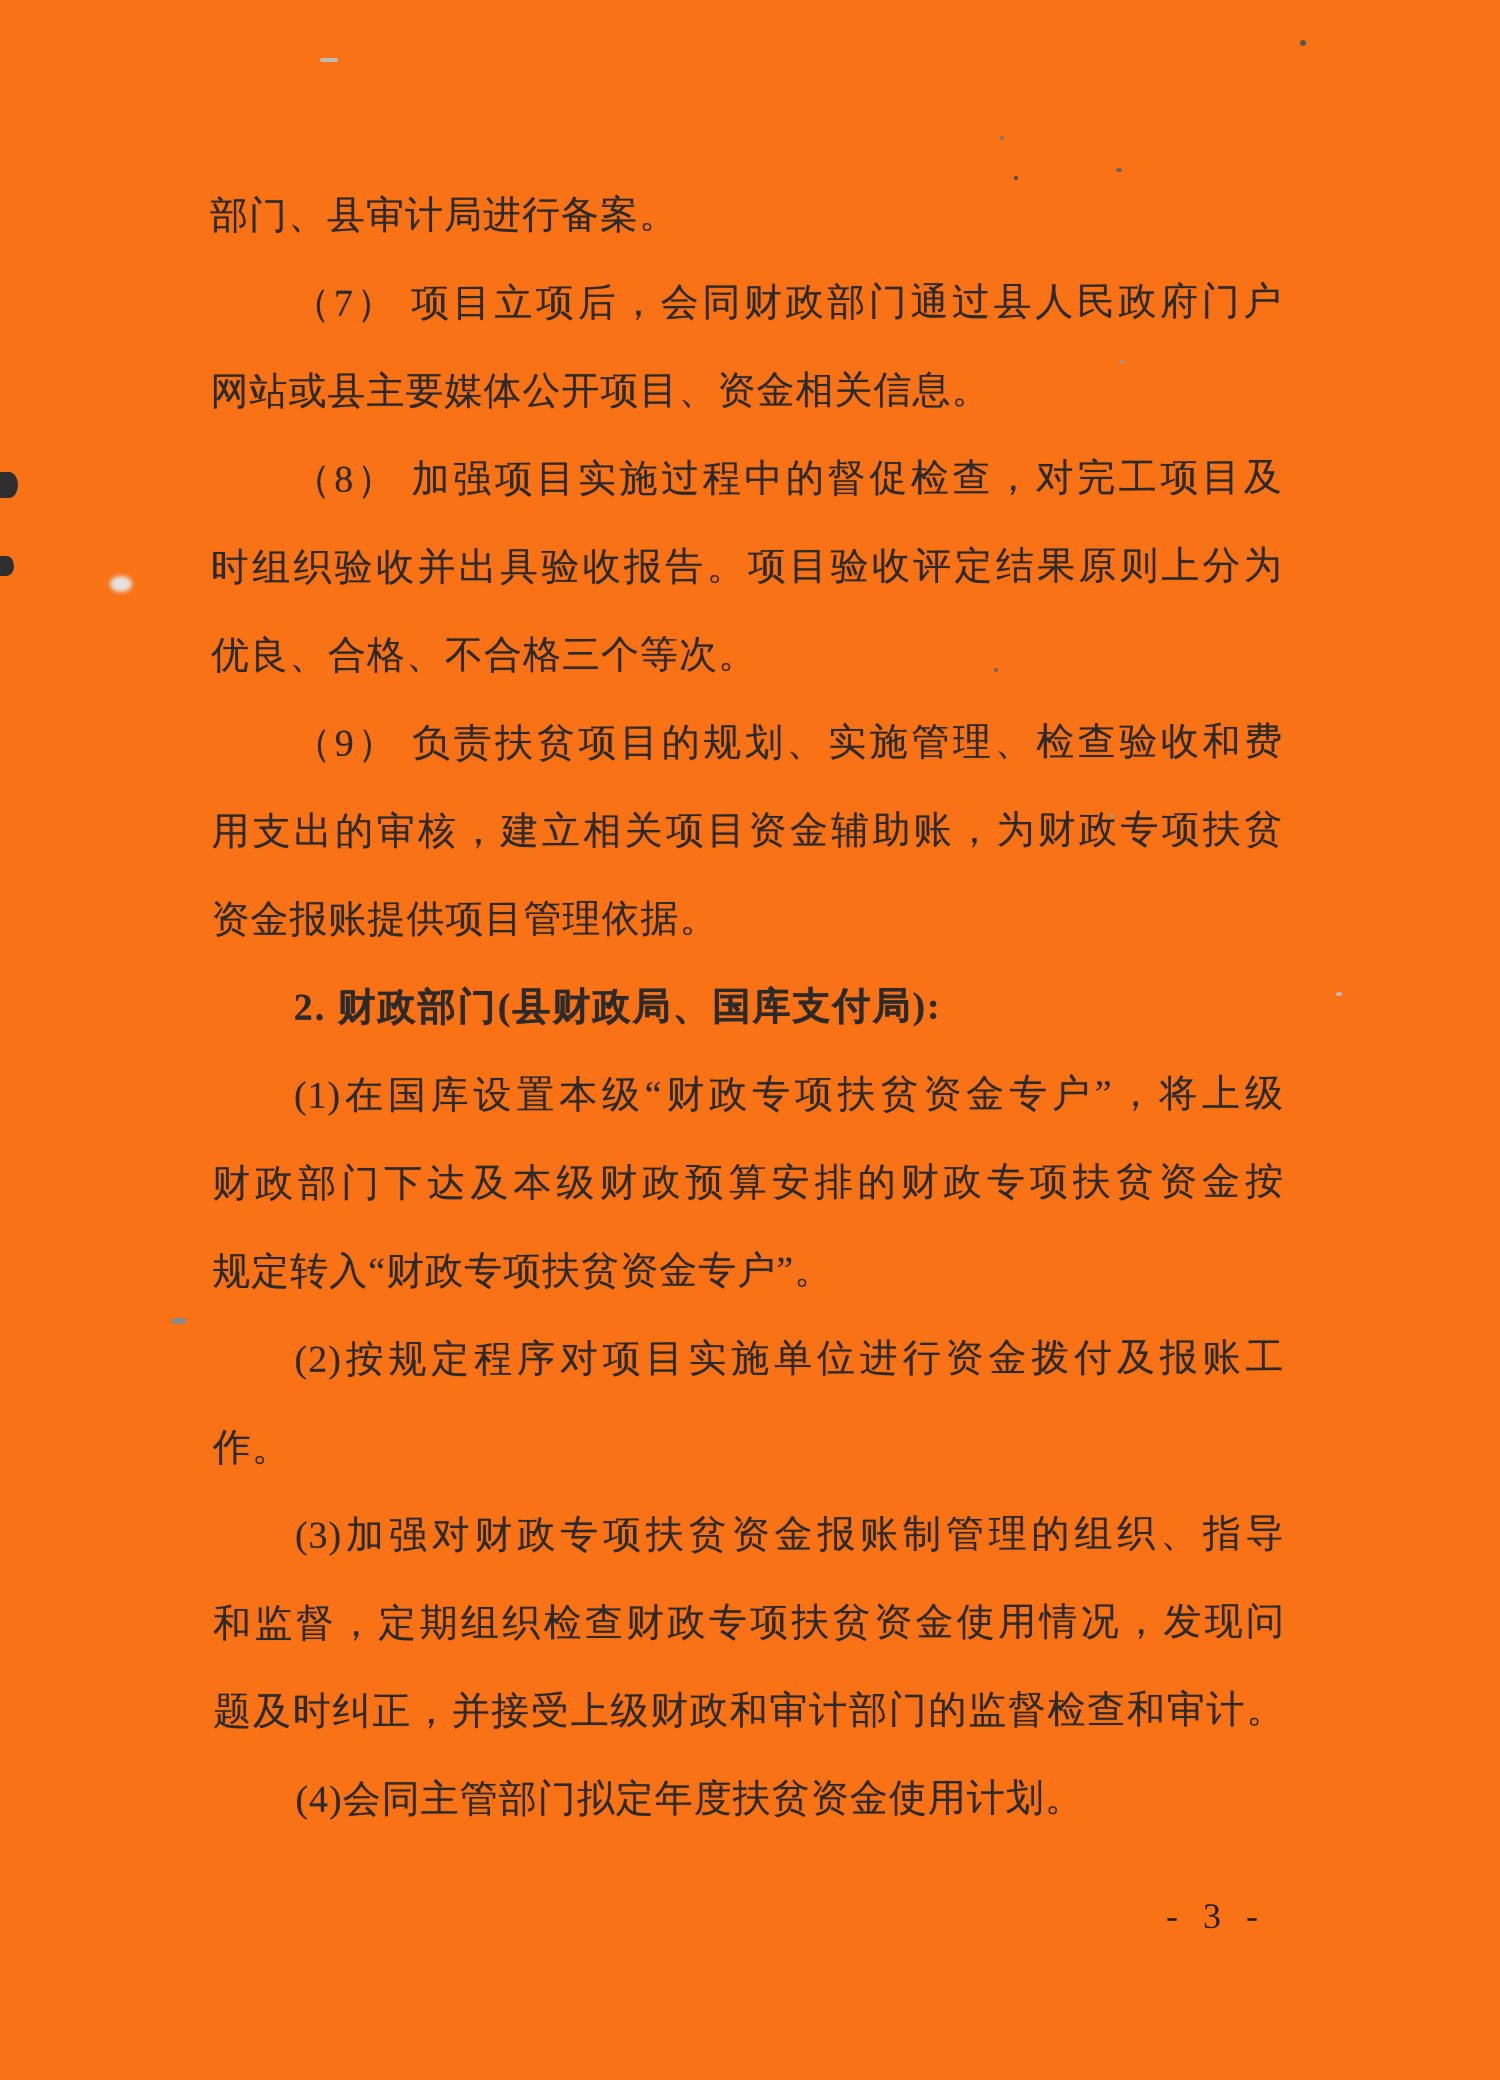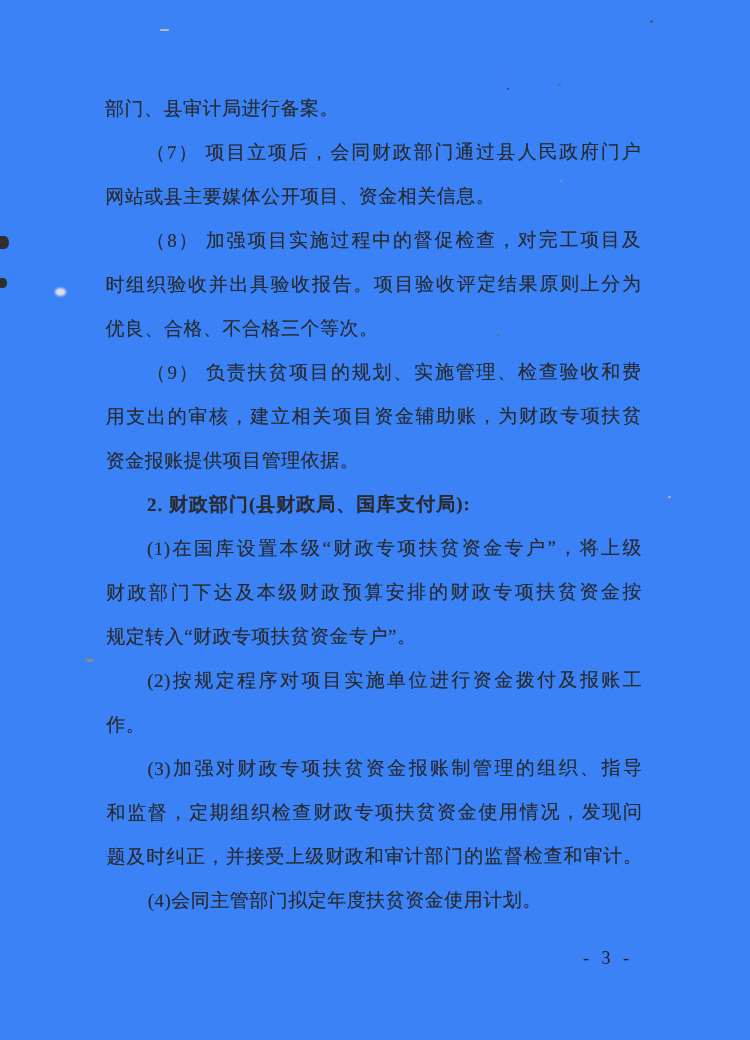--- a/index.html
+++ b/index.html
@@ -7,21 +7,21 @@
     padding: 0;
     width: 750px;
     height: 1040px;
     overflow: hidden;
     background: #ffffff;
   }
   .page {
     position: relative;
     width: 750px;
     height: 1040px;
-    background: #3b82f6;
+    background: #f97316;
     font-family: "Liberation Serif", "DejaVu Serif", serif;
   }
   
   .body-text {
     position: absolute;
     left: 105px;
     top: 87px;
     width: 536px;
     color: #2a2a2a;
     font-size: 19px;

